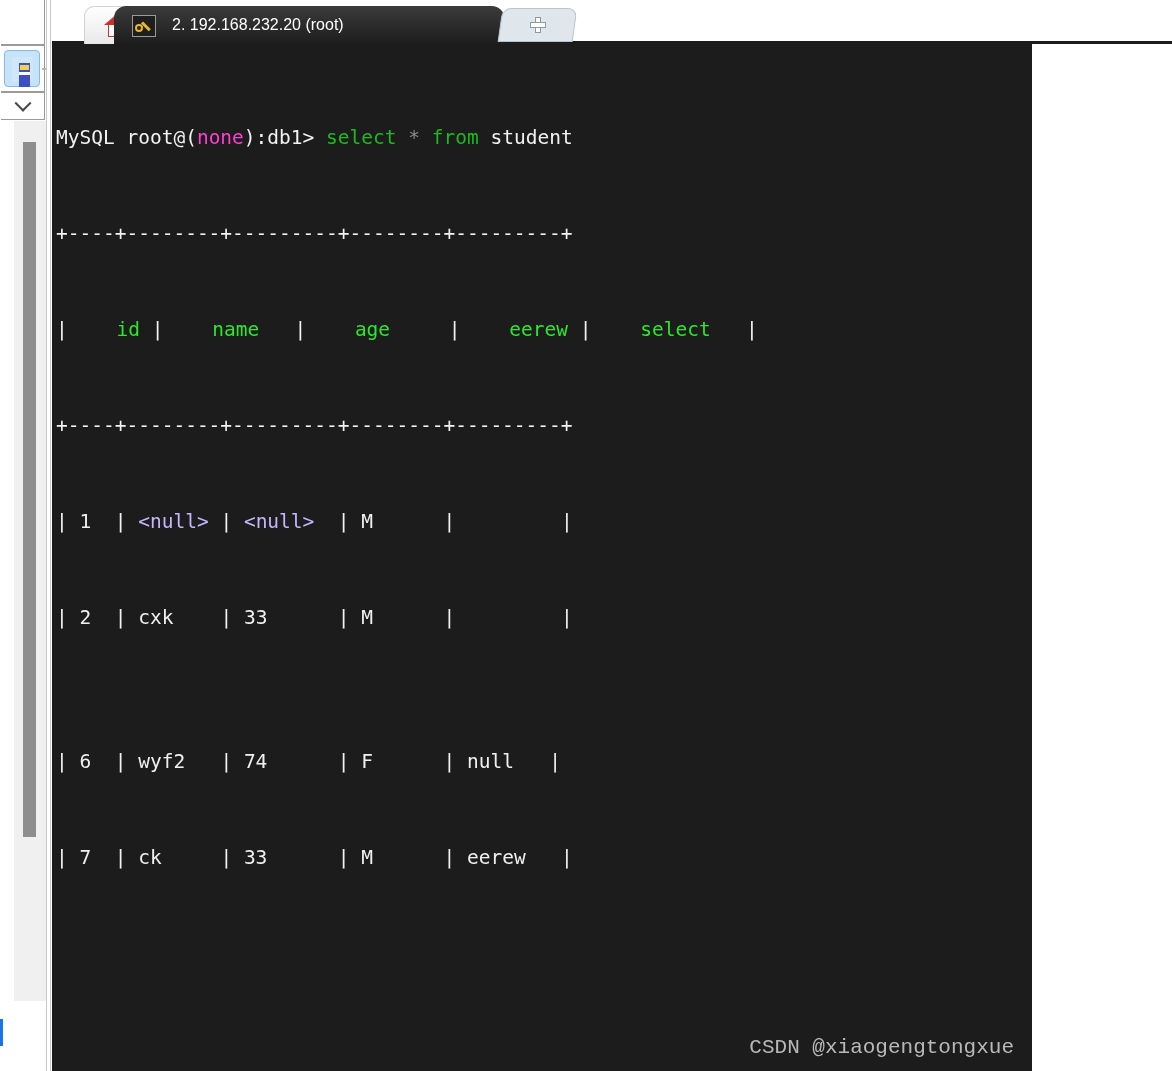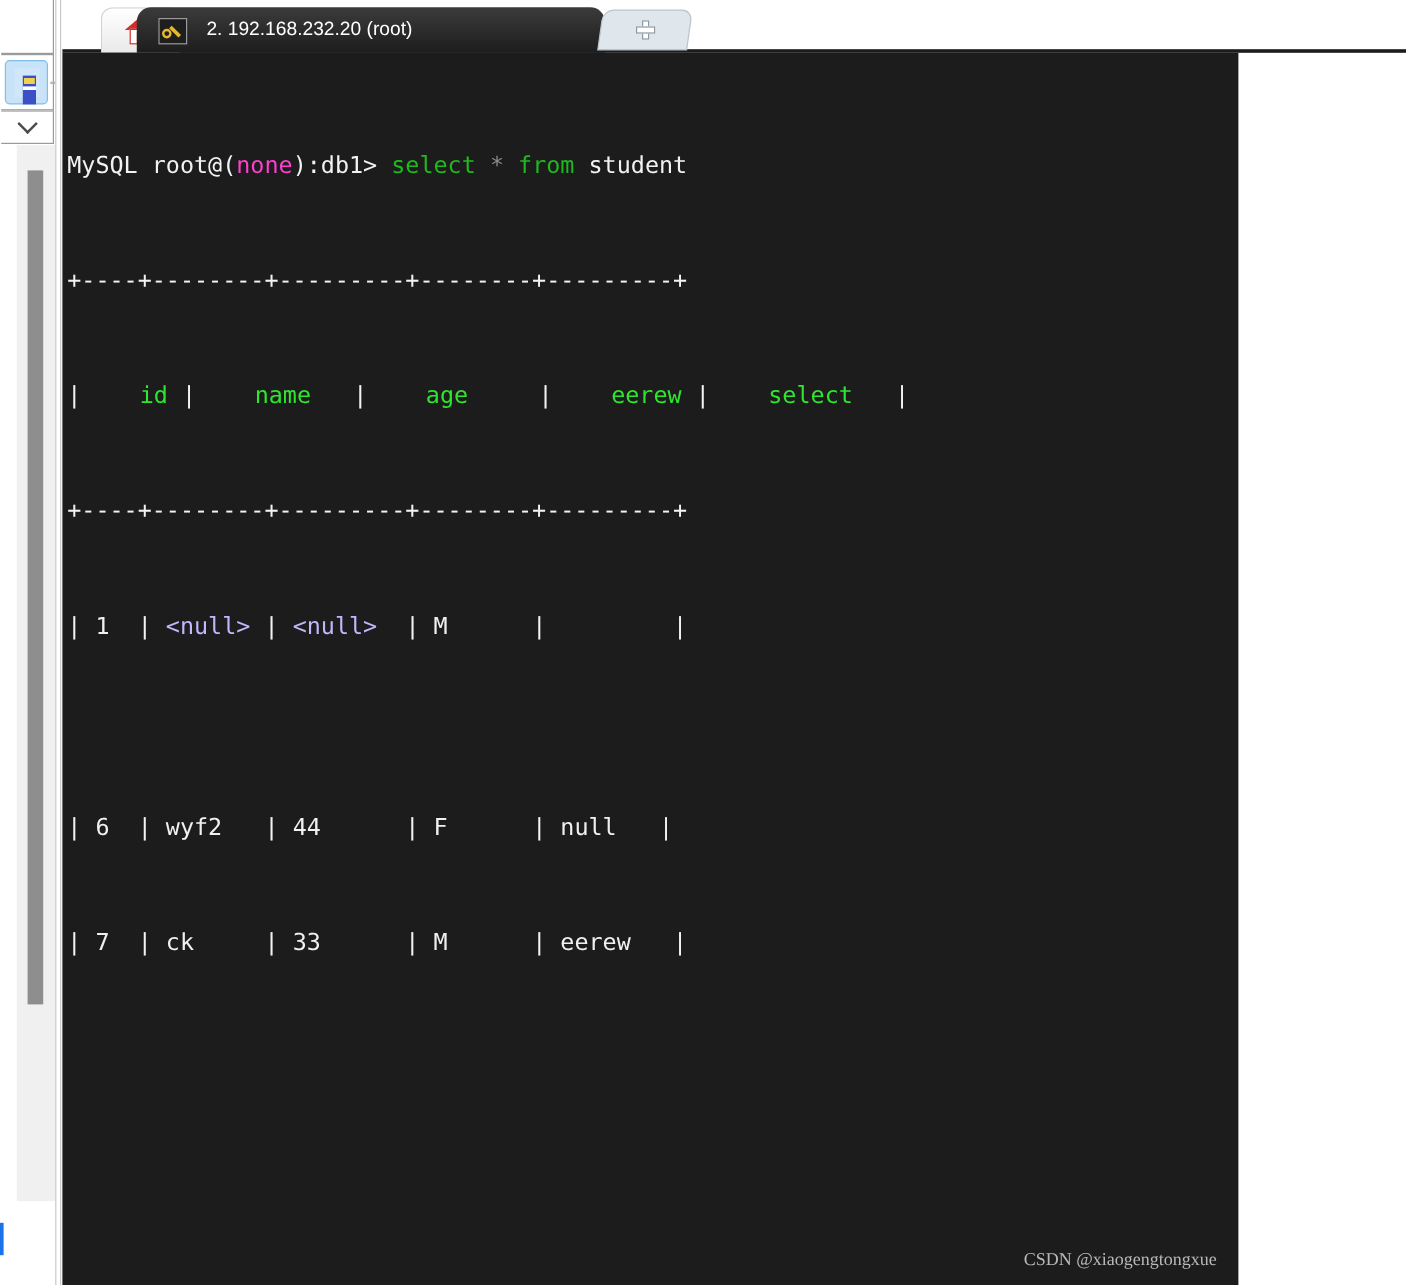--- a/index.html
+++ b/index.html
@@ -263,22 +263,22 @@
   .c-white  { color: #f2f2f2; }
   .c-green  { color: #1fb81f; }
   .c-bgreen { color: #2ee62e; margin-left: 37px; }
   .c-pink   { color: #ff3fd0; }
   .c-grey   { color: #8a8a8a; }
   .c-null   { color: #c4b5fd; }
   #watermark {
     position: absolute;
     right: 18px; bottom: 12px;
     color: #d4d4d4;
-    font-size: 15px;
-    font-family: Liberation Serif, serif;
+    font-size: 21px;
+    font-family: Liberation Mono, monospace;
     opacity: 0.85;
   }
 </style>
 </head>
 <body>
 
 <div id="app">
 
   <div id="left-rail">
     <div class="rail-box" id="rail-box-top"></div>
@@ -334,24 +334,25 @@
       <span class="ln"><span class="c-white">MySQL root@(</span><span class="c-pink">none</span><span class="c-white">):db1&gt; </span><span class="c-green">select</span><span class="c-grey"> * </span><span class="c-green">from</span><span class="c-white"> student</span></span>
 
       <span class="ln c-white">+----+--------+---------+--------+---------+</span>
 
       <span class="ln"><span class="c-white">| </span><span class="c-bgreen">id</span><span class="c-white"> | </span><span class="c-bgreen">name</span><span class="c-white">   | </span><span class="c-bgreen">age</span><span class="c-white">     | </span><span class="c-bgreen">eerew</span><span class="c-white"> | </span><span class="c-bgreen">select</span><span class="c-white">   |</span></span>
 
       <span class="ln c-white">+----+--------+---------+--------+---------+</span>
 
       <span class="ln"><span class="c-white">| </span><span>1</span><span class="c-white">  | </span><span class="c-null">&lt;null&gt;</span><span class="c-white"> | </span><span class="c-null">&lt;null&gt;</span><span class="c-white">  | </span><span>M</span><span class="c-white">      |         |</span></span>
 
-
-
-
-      <span class="ln"><span class="c-white">| </span><span>6</span><span class="c-white">  | </span><span>wyf2</span><span class="c-white">   | </span><span>44</span><span class="c-white">      | </span><span>F</span><span class="c-white">      | </span><span>null</span><span class="c-white">   |</span></span>
+      <span class="ln"><span class="c-white">| </span><span>2</span><span class="c-white">  | </span><span>cxk</span><span class="c-white">    | </span><span>33</span><span class="c-white">      | </span><span>M</span><span class="c-white">      |         |</span></span>
+
+
+
+      <span class="ln"><span class="c-white">| </span><span>6</span><span class="c-white">  | </span><span>wyf2</span><span class="c-white">   | </span><span>74</span><span class="c-white">      | </span><span>F</span><span class="c-white">      | </span><span>null</span><span class="c-white">   |</span></span>
 
       <span class="ln"><span class="c-white">| </span><span>7</span><span class="c-white">  | </span><span>ck</span><span class="c-white">     | </span><span>33</span><span class="c-white">      | </span><span>M</span><span class="c-white">      | </span><span>eerew</span><span class="c-white">   |</span></span>
 
       
       
       
       
 
       
 

